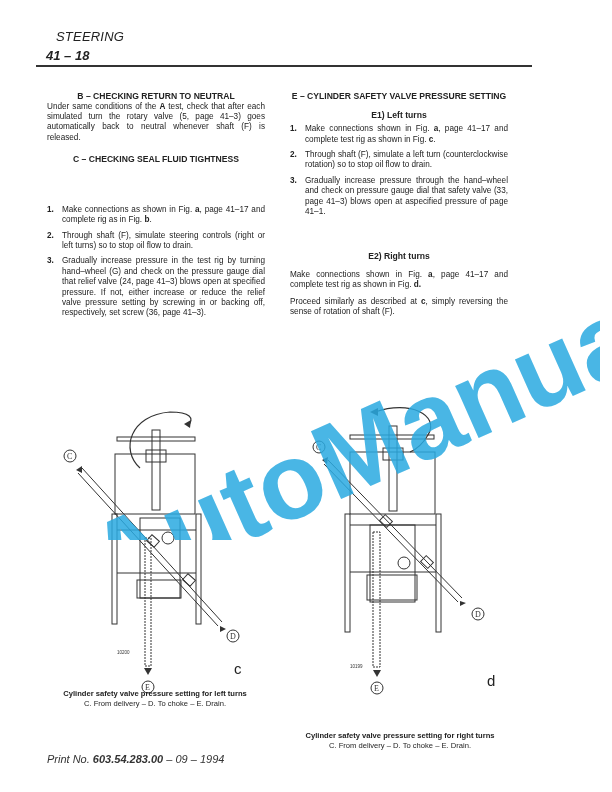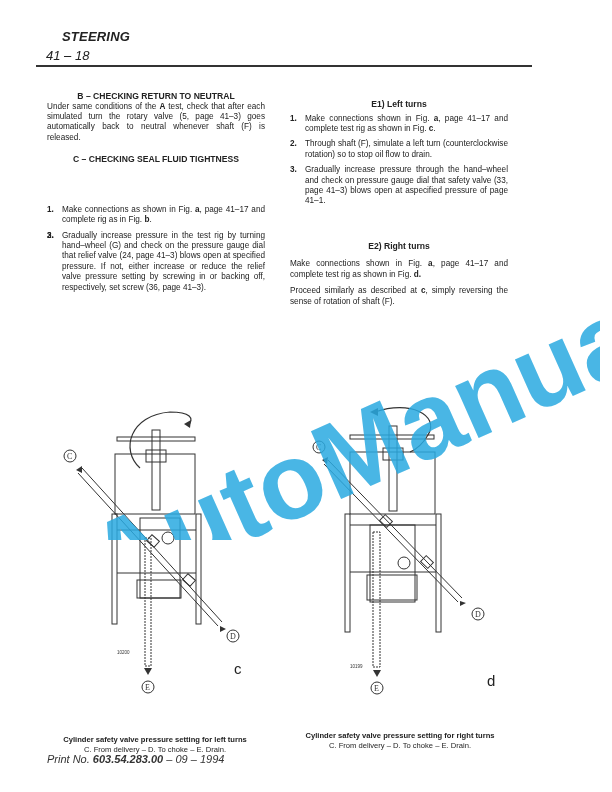--- a/index.html
+++ b/index.html
@@ -1,18 +1,18 @@
 <!DOCTYPE html>
 <html><head>
 <meta charset="utf-8">
 <style>
   html, body { margin:0; padding:0; background:#ffffff; }
   body { width:612px; height:792px; position:relative; overflow:hidden; font-family:"Liberation Sans", sans-serif; color:#222; }
-  .hdr-title { position:absolute; left:62px; top:29px; font-size:13px; font-weight:bold; font-style:italic; letter-spacing:0.2px; }
-  .hdr-page { position:absolute; left:46px; top:48px; font-size:13px; font-weight:normal; font-style:italic; }
+  .hdr-title { position:absolute; left:56px; top:29px; font-size:13px; font-weight:normal; font-style:italic; letter-spacing:0.2px; }
+  .hdr-page { position:absolute; left:46px; top:48px; font-size:13px; font-weight:bold; font-style:italic; }
   .hdr-rule { position:absolute; left:36px; top:65px; width:496px; height:2px; background:#333; }
   .col { position:absolute; font-size:8.2px; line-height:10.4px; text-align:justify; }
   .col.left { left:47px; top:91px; width:218px; }
   .col.right { left:290px; top:91px; width:218px; }
   h3 { font-size:8.6px; font-weight:bold; margin:0; line-height:10.6px; text-align:center; }
   p { margin:0 0 6px 0; }
   .gap-s { height:5px; }
   ol { list-style:none; margin:4px 0 6px 0; padding:0; }
   ol li { position:relative; padding-left:15px; margin-bottom:5px; }
   ol li .num { position:absolute; left:0; top:0; font-weight:bold; }
@@ -34,26 +34,27 @@
 <div class="hdr-rule"></div>
 
 <div class="col left">
   <h3>B – CHECKING RETURN TO NEUTRAL</h3>
   <p><span>Under same conditions of the </span><b>A</b><span> test, check that after each simulated turn the rotary valve (5, page 41–3) goes automatically back to neutral whenever shaft (F) is released.</span></p>
   <div class="gap-s"></div>
   <h3>C – CHECKING SEAL FLUID TIGHTNESS</h3>
   <div style="height:36px"></div>
   <ol>
     <li><span class="num">1.</span><span>Make connections as shown in Fig. </span><b>a</b><span>, page 41–17 and complete rig as in Fig. </span><b>b</b><span>.</span></li>
-    <li><span class="num">2.</span></li>
+    <li><span class="num">2.</span><span>Through shaft (F), simulate steering controls (right or left turns) so to stop oil flow to drain.</span></li>
     <li><span class="num">3.</span><span>Gradually increase pressure in the test rig by turning hand–wheel (G) and check on the pressure gauge dial that relief valve (24, page 41–3) blows open at specified pressure. If not, either increase or reduce the relief valve pressure setting by screwing in or backing off, respectively, set screw (36, page 41–3).</span></li>
   </ol>
 </div>
 
 <div class="col right">
+  <h3>E – CYLINDER SAFETY VALVE PRESSURE SETTING</h3>
   <div style="height:8px"></div>
   <h3>E1) Left turns</h3>
   <ol>
     <li><span class="num">1.</span><span>Make connections shown in Fig. </span><b>a</b><span>, page 41–17 and complete test rig as shown in Fig. </span><b>c</b><span>.</span></li>
     <li><span class="num">2.</span><span>Through shaft (F), simulate a left turn (counterclockwise rotation) so to stop oil flow to drain.</span></li>
     <li><span class="num">3.</span><span>Gradually increase pressure through the hand–wheel and check on pressure gauge dial that safety valve (33, page 41–3) blows open at aspecified pressure of page 41–1.</span></li>
   </ol>
   <div style="height:28px"></div>
   <h3>E2) Right turns</h3>
   <div style="height:8px"></div>
@@ -126,21 +127,21 @@
   <circle cx="19" cy="47" r="6"></circle>
   <text x="16" y="50" font-size="8" fill="#333" stroke="none" font-family="Liberation Serif, serif">C</text>
   <circle cx="178" cy="214" r="6"></circle>
   <text x="175" y="217" font-size="8" fill="#333" stroke="none" font-family="Liberation Serif, serif">D</text>
   <circle cx="77" cy="288" r="6"></circle>
   <text x="74" y="291" font-size="8" fill="#333" stroke="none" font-family="Liberation Serif, serif">E</text>
 </svg>
 <div class="figcode" style="left:350px;top:664px">10199</div>
 <div class="figletter" style="left:487px;top:672px">d</div>
 
-<div class="caption" style="left:40px;top:735px;width:230px">
+<div class="caption" style="left:40px;top:689px;width:230px">
   <div class="t">Cylinder safety valve pressure setting for left turns</div>
   <div>C. From delivery – D. To choke – E. Drain.</div>
 </div>
 <div class="caption" style="left:285px;top:731px;width:230px">
   <div class="t">Cylinder safety valve pressure setting for right turns</div>
   <div>C. From delivery – D. To choke – E. Drain.</div>
 </div>
 
 <div class="footer"><span>Print  No. </span><b>603.54.283.00</b><span> – 09 – 1994</span></div>
 

